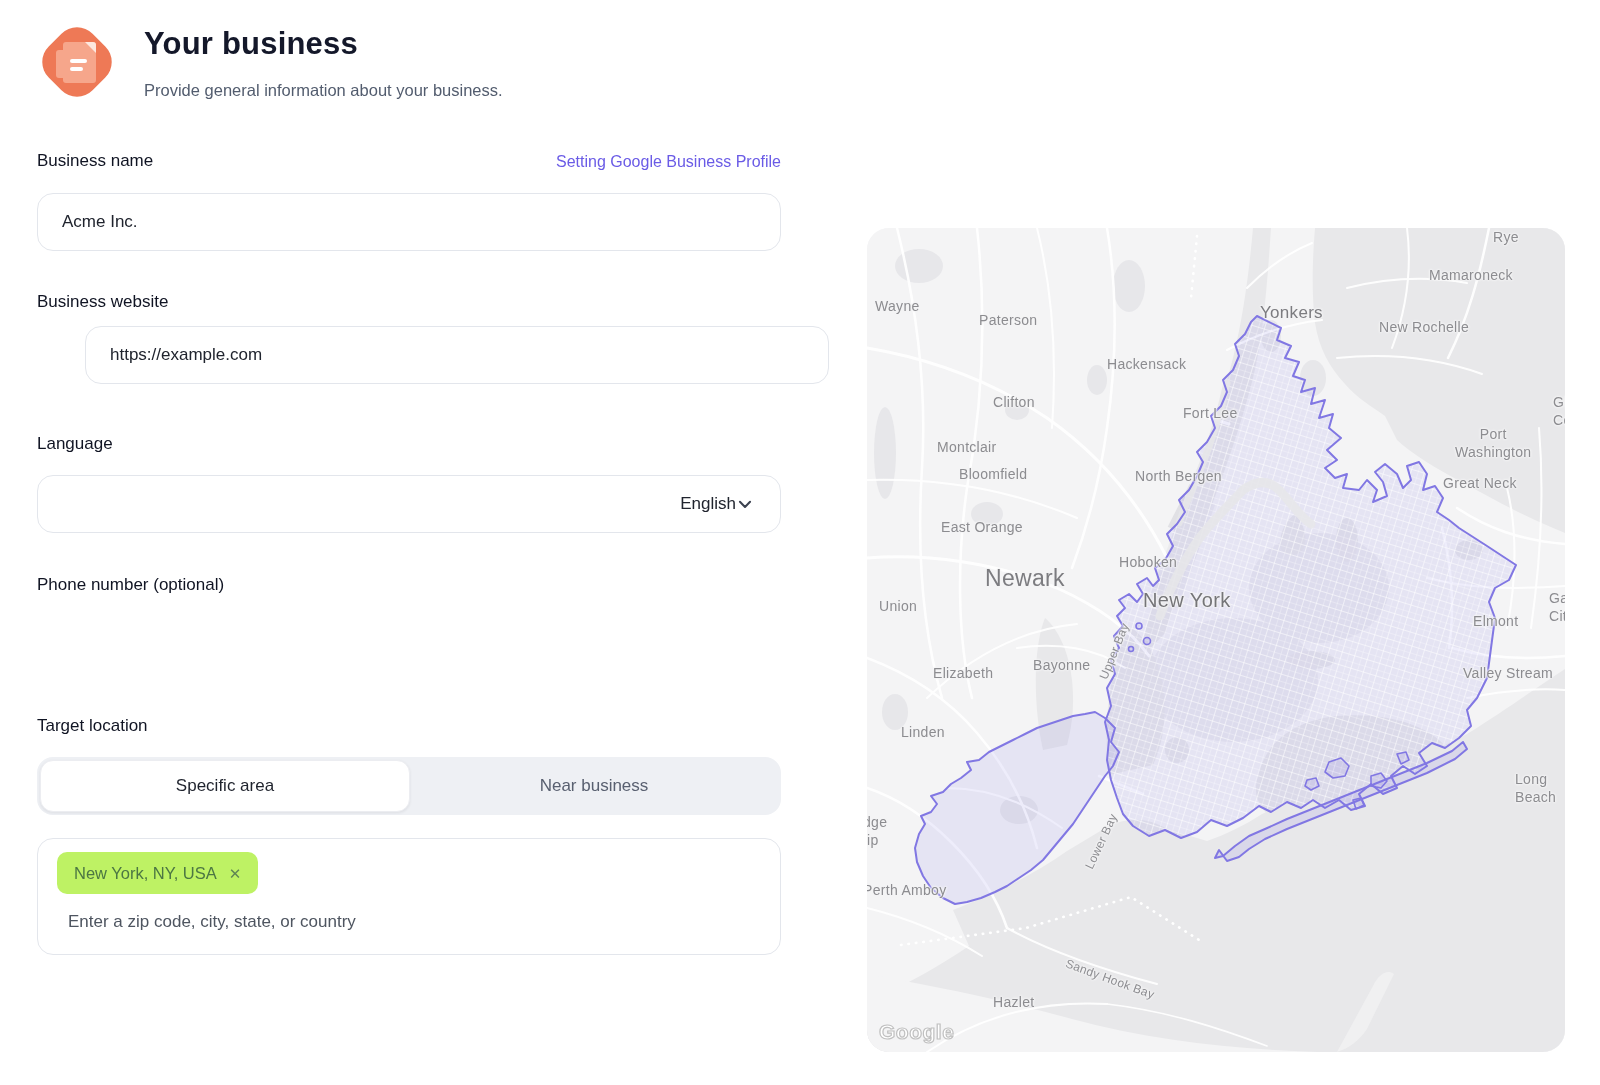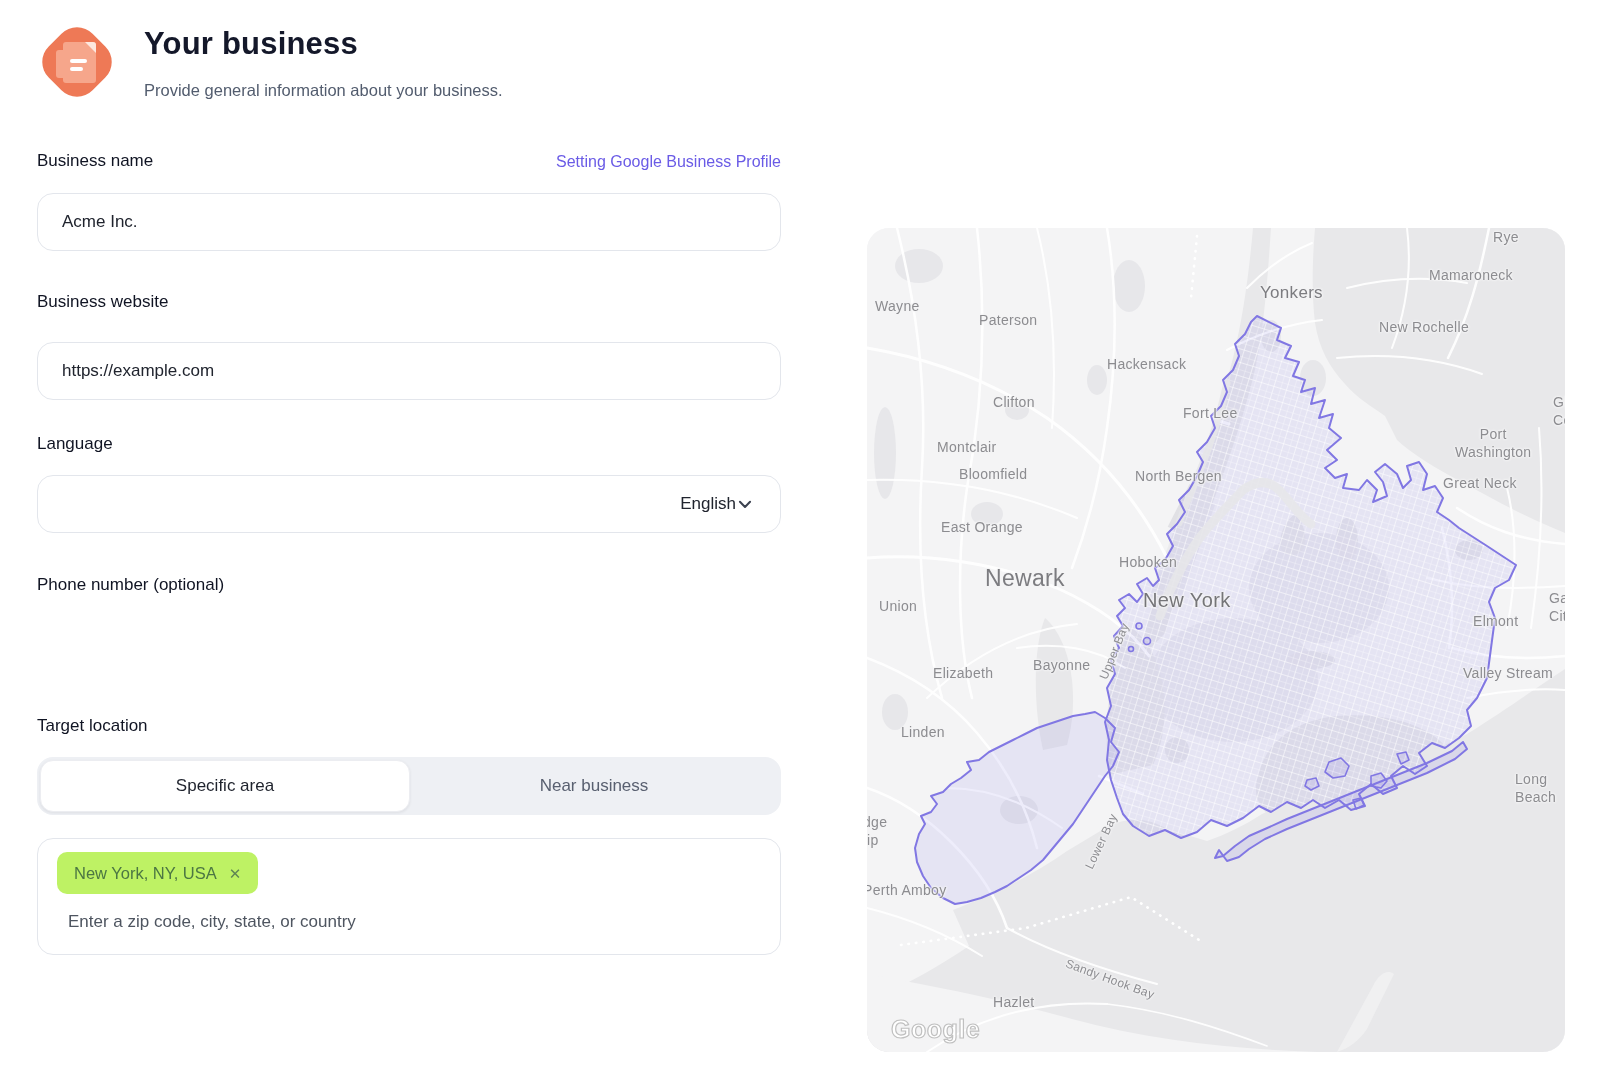--- a/index.html
+++ b/index.html
@@ -44,21 +44,21 @@
   .loc-input{position:absolute;left:28px;top:72px;width:680px;border:none;outline:none;font-family:"Liberation Sans",sans-serif;font-size:17px;color:#40474F;background:transparent;}
   .loc-input::placeholder{color:#4E5560;opacity:1;}
 
   
   .map{position:absolute;left:867px;top:228px;width:698px;height:824px;border-radius:22px;overflow:hidden;background:#F4F4F5;cursor:grab;}
   .map svg{position:absolute;left:0;top:0;}
   .map-label{position:absolute;white-space:pre-line;color:#8C8C90;letter-spacing:.3px;line-height:1.25;
     text-shadow:-1px 0 2px #f4f4f5,1px 0 2px #f4f4f5,0 1px 2px #f4f4f5,0 -1px 2px #f4f4f5;pointer-events:none;}
   .map-label.big{color:#7C7C80;}
   .map-label.huge{color:#757578;letter-spacing:.4px;}
-  .gwm{position:absolute;left:12px;bottom:8px;font-size:25px;font-weight:700;color:#fff;opacity:.95;letter-spacing:.5px;-webkit-text-stroke:1.2px #BDBDBD;cursor:pointer;margin-left:12px;}
+  .gwm{position:absolute;left:12px;bottom:8px;font-size:21px;font-weight:700;color:#fff;opacity:.95;letter-spacing:.5px;-webkit-text-stroke:1.2px #BDBDBD;cursor:pointer;}
 </style>
 </head>
 <body>
 
 <div class="hdr-icon">
   <div class="diamond"></div>
   <div class="back"></div>
   <div class="doc">
       <div class="fold"></div>
       <div class="l1"></div>
@@ -68,21 +68,21 @@
 <div class="page-title">Your business</div>
 <div class="page-sub">Provide general information about your business.</div>
 
 <div class="form-col">
 
   <div class="f-label" style="top:151px">Business name</div>
   <a class="gbp-link">Setting Google Business Profile</a>
   <input class="field" style="top: 193px;" value="Acme Inc.">
 
   <div class="f-label" style="top:292px">Business website</div>
-  <input class="field" style="top: 342px;" value="https://example.com">
+  <input class="field" style="top: 326px; margin-left: 48px;" value="https://example.com">
 
   <div class="f-label" style="top:434px">Language</div>
   <div class="field select" style="top:475px">
     <span>English</span>
     <span class="chev">
       <svg width="18" height="18" viewBox="0 0 16 16">
           <path d="M3.5 6l4.5 4.6L12.5 6" stroke="#3C4250" stroke-width="1.8" fill="none" stroke-linecap="round" stroke-linejoin="round"></path>
         </svg>
     </span>
   </div>
@@ -232,21 +232,21 @@
       <span class="map-label" style="left: 268px; top: 240px; font-size: 14px;">North Bergen</span>
       <span class="map-label" style="left: 74px; top: 291px; font-size: 14px;">East Orange</span>
       <span class="map-label big" style="left: 118px; top: 336px; font-size: 23px;">Newark</span>
       <span class="map-label" style="left: 252px; top: 326px; font-size: 14px;">Hoboken</span>
       <span class="map-label huge" style="left: 276px; top: 360px; font-size: 20px;">New York</span>
       <span class="map-label" style="left: 12px; top: 370px; font-size: 14px;">Union</span>
       <span class="map-label" style="left: 66px; top: 437px; font-size: 14px;">Elizabeth</span>
       <span class="map-label" style="left: 166px; top: 429px; font-size: 14px;">Bayonne</span>
       <span class="map-label" style="left: 218px; top: 416px; font-size: 12px; transform: rotate(-68deg);">Upper Bay</span>
       <span class="map-label" style="left: 34px; top: 496px; font-size: 14px;">Linden</span>
-      <span class="map-label big" style="left: 393px; top: 54px; font-size: 17px;">Yonkers</span>
+      <span class="map-label big" style="left: 393px; top: 74px; font-size: 17px;">Yonkers</span>
       <span class="map-label" style="left: 562px; top: 39px; font-size: 14px;">Mamaroneck</span>
       <span class="map-label" style="left: 512px; top: 91px; font-size: 14px;">New Rochelle</span>
       <span class="map-label" style="left: 626px; top: 1px; font-size: 14px;">Rye</span>
       <span class="map-label" style="left: 588px; top: 198px; font-size: 14px; text-align: center;">Port
 Washington</span>
       <span class="map-label" style="left: 576px; top: 247px; font-size: 14px;">Great Neck</span>
       <span class="map-label" style="left: 686px; top: 166px; font-size: 14px;">Glen Cove</span>
       <span class="map-label" style="left: 682px; top: 362px; font-size: 14px;">Garden City</span>
       <span class="map-label" style="left: 606px; top: 385px; font-size: 14px;">Elmont</span>
       <span class="map-label" style="left: 596px; top: 437px; font-size: 14px;">Valley Stream</span>

